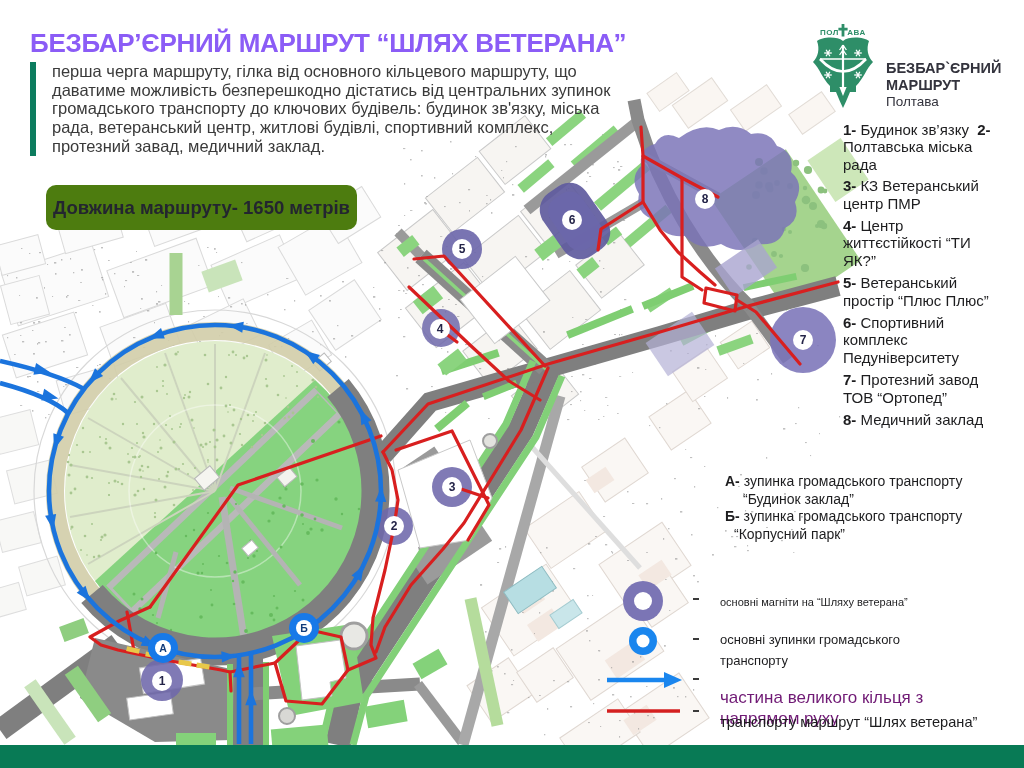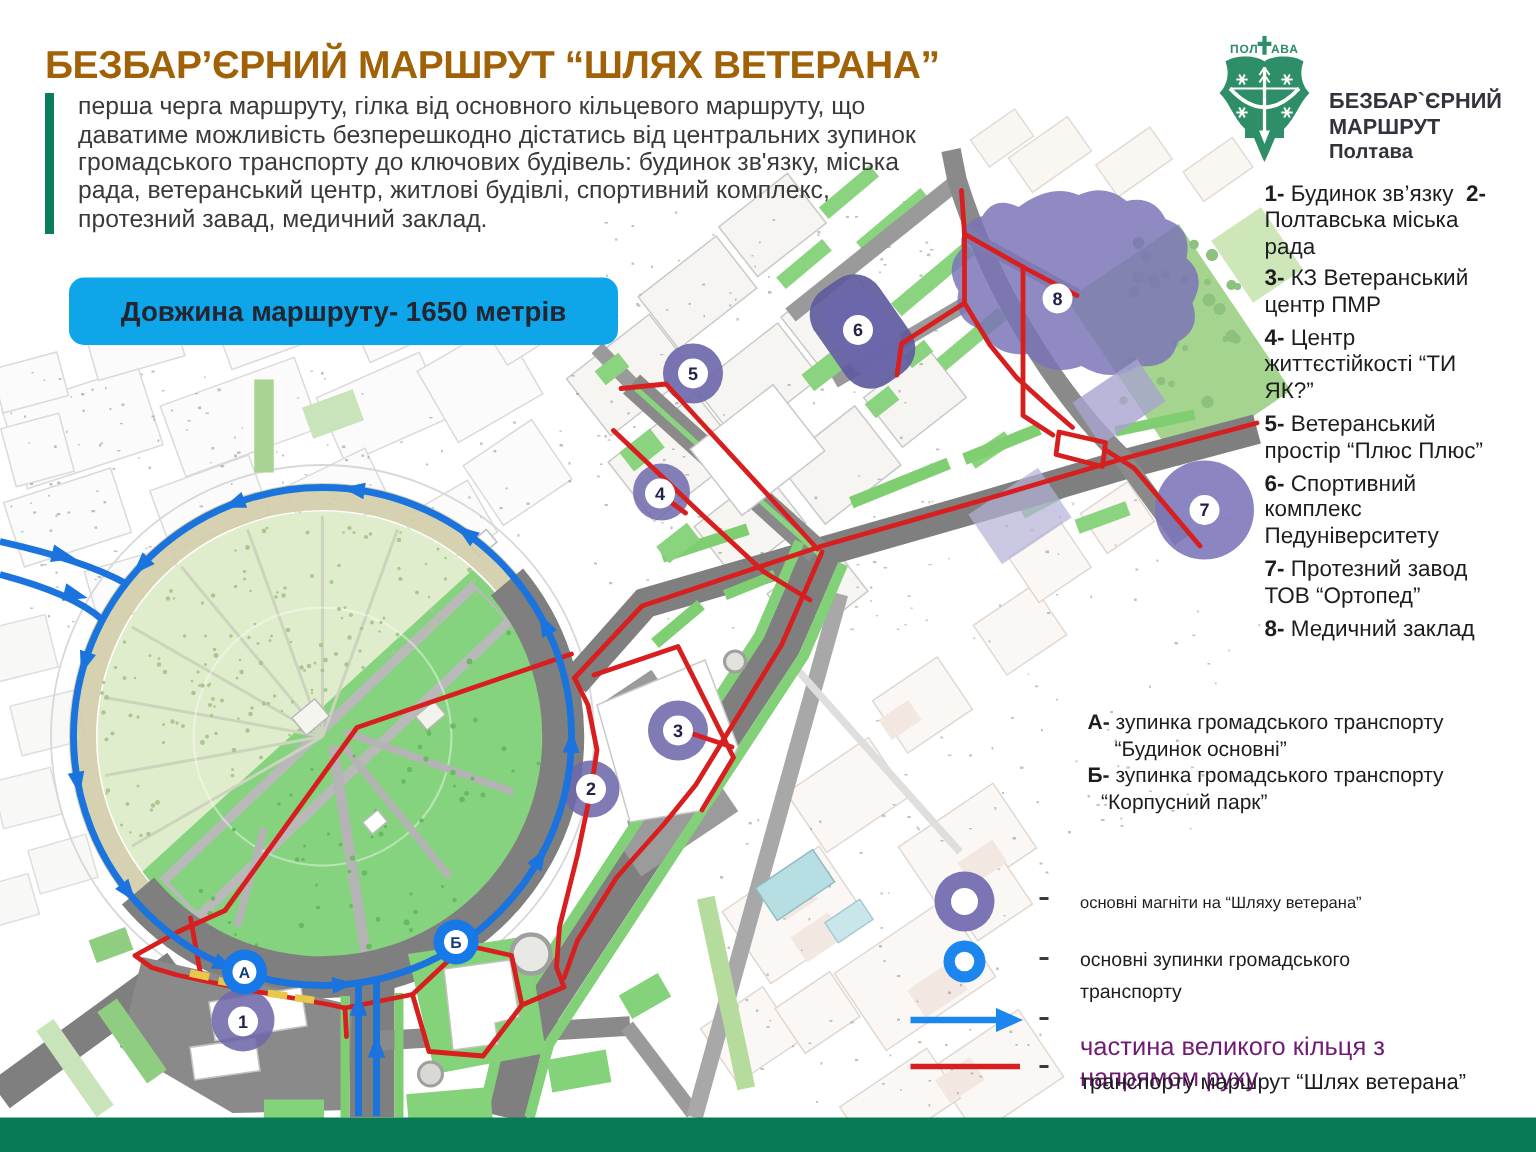--- a/index.html
+++ b/index.html
@@ -1054,25 +1054,25 @@
 
 <circle cx="163" cy="648" r="15" fill="#1779e8"></circle>
     <circle cx="163" cy="648" r="8" fill="#ffffff"></circle>
     <text x="163" y="651.8" font-size="10.5" font-weight="bold" fill="#123c7a" text-anchor="middle">А</text>
 
 <circle cx="304" cy="628" r="15" fill="#1779e8"></circle>
     <circle cx="304" cy="628" r="8" fill="#ffffff"></circle>
     <text x="304" y="631.8" font-size="10.5" font-weight="bold" fill="#123c7a" text-anchor="middle">Б</text>
 </svg>
 
-<div class="abs" style="left:30px;top:28px;font-size:26px;font-weight:bold;color:#a16207;white-space:nowrap;letter-spacing:-0.3px">БЕЗБАР’ЄРНИЙ МАРШРУТ “ШЛЯХ ВЕТЕРАНА”</div>
+<div class="abs" style="left:30px;top:28px;font-size:26px;font-weight:bold;color:#8b5cf6;white-space:nowrap;letter-spacing:-0.3px">БЕЗБАР’ЄРНИЙ МАРШРУТ “ШЛЯХ ВЕТЕРАНА”</div>
 
 <div class="abs" style="left:30px;top:62px;width:640px;border-left:6px solid #0c7c5e;padding-left:16px;font-size:16.5px;line-height:18.7px;color:#3a3a3a">перша черга маршруту, гілка від основного кільцевого маршруту, що<br>даватиме можливість безперешкодно дістатись від центральних зупинок<br>громадського транспорту до ключових будівель: будинок зв'язку, міська<br>рада, ветеранський центр, житлові будівлі, спортивний комплекс,<br>протезний завад, медичний заклад.</div>
 
-<div class="abs" style="left:46px;top:185px;width:366px;height:45px;background:#0ea5e9;border-radius:10px;line-height:45px;text-align:center;font-size:18.5px;font-weight:bold;color:#232530;white-space:nowrap">Довжина маршруту- 1650 метрів</div>
+<div class="abs" style="left:46px;top:185px;width:311px;height:45px;background:#4d7c0f;border-radius:10px;line-height:45px;text-align:center;font-size:18.5px;font-weight:bold;color:#232530;white-space:nowrap">Довжина маршруту- 1650 метрів</div>
 
 <svg width="70" height="88" viewBox="0 0 70 88" style="position:absolute;left:808px;top:24px">
 
 <text x="21.5" y="11" font-size="8" font-weight="bold" fill="#2e8e68" font-family="Liberation Sans,sans-serif" text-anchor="middle" letter-spacing="0.5">ПОЛ</text>
 <text x="48.5" y="11" font-size="8" font-weight="bold" fill="#2e8e68" font-family="Liberation Sans,sans-serif" text-anchor="middle" letter-spacing="0.5">АВА</text>
 <path d="M33.6,0 L36.4,0 L36.4,3.8 L39.6,3.8 L39.6,6.6 L36.4,6.6 L36.4,12.5 L33.6,12.5 L33.6,6.6 L30.4,6.6 L30.4,3.8 L33.6,3.8 Z" fill="#2e8e68"></path>
 
 <path d="M35,17 C29,12 14,13 9,17 C12,25 10,33 5,38 C12,45 14,54 22,62 L22,68 L28,68 C31,75 33,80 35,84 C37,80 39,75 42,68 L48,68 L48,62 C56,54 58,45 65,38 C60,33 58,25 61,17 C56,13 41,12 35,17 Z" fill="#2e8e68"></path>
 
 <path d="M12,35 Q35,60 58,35" stroke="#ffffff" stroke-width="2.6" fill="none"></path>
@@ -1097,40 +1097,40 @@
       <line x1="-1.9" y1="-3.3" x2="1.9" y2="3.3"></line>
       <line x1="-1.9" y1="3.3" x2="1.9" y2="-3.3"></line>
     </g>
 <g stroke="#ffffff" stroke-width="1.3" transform="translate(50,51)">
       <line x1="-3.8" y1="0" x2="3.8" y2="0"></line>
       <line x1="-1.9" y1="-3.3" x2="1.9" y2="3.3"></line>
       <line x1="-1.9" y1="3.3" x2="1.9" y2="-3.3"></line>
     </g>
 </svg>
 
-<div class="abs" style="left:886px;top:60px;font-size:14.5px;font-weight:bold;color:#33333d;line-height:16.5px">БЕЗБАР`ЄРНИЙ<br>МАРШРУТ<br><span style="font-weight:bold;font-size:13.5px">Полтава</span></div>
+<div class="abs" style="left:886px;top:60px;font-size:14.5px;font-weight:bold;color:#33333d;line-height:16.5px">БЕЗБАР`ЄРНИЙ<br>МАРШРУТ<br><span style="font-weight:normal;font-size:13.5px">Полтава</span></div>
 
 <div class="abs" style="left:843px;top:121px;width:182px;font-size:15px;line-height:17.4px;color:#1d1d1f">
 <b>1-</b> Будинок зв’язку&nbsp; <b>2-</b><br>Полтавська міська<br>рада
 <div style="height:4px"></div>
 <b>3-</b> КЗ Ветеранський<br>центр ПМР
 <div style="height:5px"></div>
 <b>4-</b> Центр<br>життєстійкості “ТИ<br>ЯК?”
 <div style="height:5px"></div>
 <b>5-</b> Ветеранський<br>простір “Плюс Плюс”
 <div style="height:5px"></div>
 <b>6-</b> Спортивний<br>комплекс<br>Педуніверситету
 <div style="height:5px"></div>
 <b>7-</b> Протезний завод<br>ТОВ “Ортопед”
 <div style="height:5px"></div>
 <b>8-</b> Медичний заклад
 </div>
 
 <div class="abs" style="left:725px;top:473px;width:300px;font-size:14px;line-height:17.5px;color:#1d1d1f">
-<div><b>А-</b> зупинка громадського транспорту<br><span style="margin-left:18px">“Будинок основні”</span></div>
+<div><b>А-</b> зупинка громадського транспорту<br><span style="margin-left:18px">“Будинок заклад”</span></div>
 <div><b>Б-</b> зупинка громадського транспорту<br><span style="margin-left:9px">“Корпусний парк”</span></div>
 </div>
 
 <svg class="abs" width="424" height="180" viewBox="0 0 424 180" style="left:600px;top:560px">
 
 <circle cx="43" cy="41" r="20" fill="#7b75b5"></circle>
     <circle cx="43" cy="41" r="9" fill="#ffffff"></circle>
 
 <circle cx="43" cy="81" r="14" fill="#1a86ee"></circle>
     <circle cx="43" cy="81" r="6.5" fill="#ffffff"></circle>

